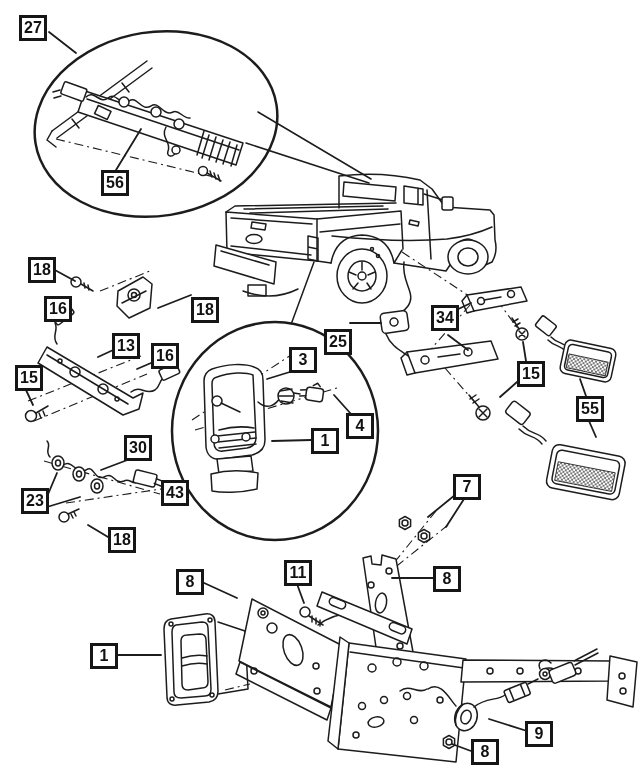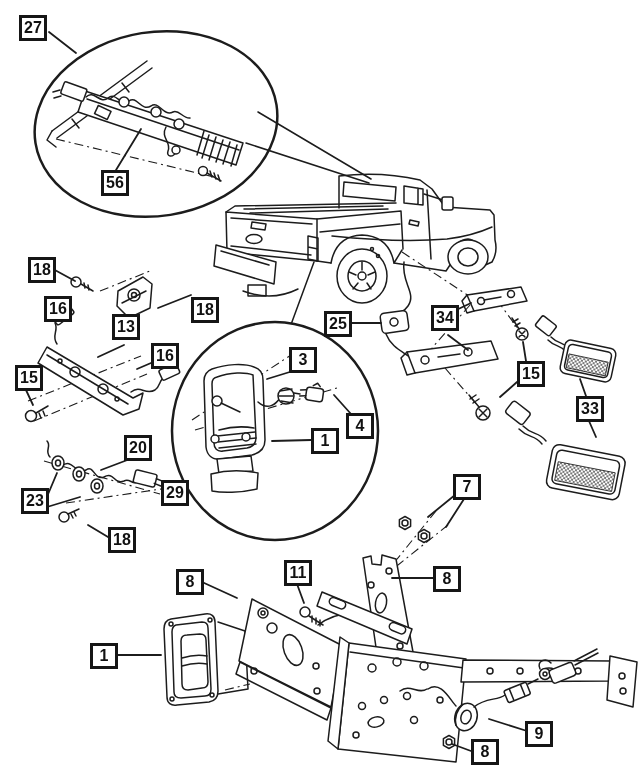--- a/index.html
+++ b/index.html
@@ -405,33 +405,33 @@
     <path class="ldr" d="M527,731 L489,719"></path>
     <path class="ldr" d="M471,751 L452,744"></path>
   </g>
 </svg>
 
 <div class="co" style="left:19px;top:15px">27</div>
 <div class="co" style="left:101px;top:170px">56</div>
 <div class="co" style="left:28px;top:257px">18</div>
 <div class="co" style="left:44px;top:296px">16</div>
 <div class="co" style="left:191px;top:297px">18</div>
-<div class="co" style="left:112px;top:314px">13</div>
+<div class="co" style="left:112px;top:333px">13</div>
 <div class="co" style="left:151px;top:343px">16</div>
 <div class="co" style="left:15px;top:365px">15</div>
 <div class="co" style="left:289px;top:347px">3</div>
 <div class="co" style="left:311px;top:428px">1</div>
 <div class="co" style="left:346px;top:413px">4</div>
-<div class="co" style="left:324px;top:311px">25</div>
+<div class="co" style="left:324px;top:329px">25</div>
 <div class="co" style="left:431px;top:305px">34</div>
 <div class="co" style="left:517px;top:361px">15</div>
-<div class="co" style="left:576px;top:396px">33</div>
-<div class="co" style="left:124px;top:435px">20</div>
+<div class="co" style="left:576px;top:396px">55</div>
+<div class="co" style="left:124px;top:435px">30</div>
 <div class="co" style="left:21px;top:488px">23</div>
-<div class="co" style="left:161px;top:480px">29</div>
+<div class="co" style="left:161px;top:480px">43</div>
 <div class="co" style="left:108px;top:527px">18</div>
 <div class="co" style="left:453px;top:474px">7</div>
 <div class="co" style="left:176px;top:569px">8</div>
 <div class="co" style="left:284px;top:560px">11</div>
 <div class="co" style="left:433px;top:566px">8</div>
 <div class="co" style="left:90px;top:643px">1</div>
 <div class="co" style="left:525px;top:721px">9</div>
 <div class="co" style="left:471px;top:739px">8</div>
 </div>
 

